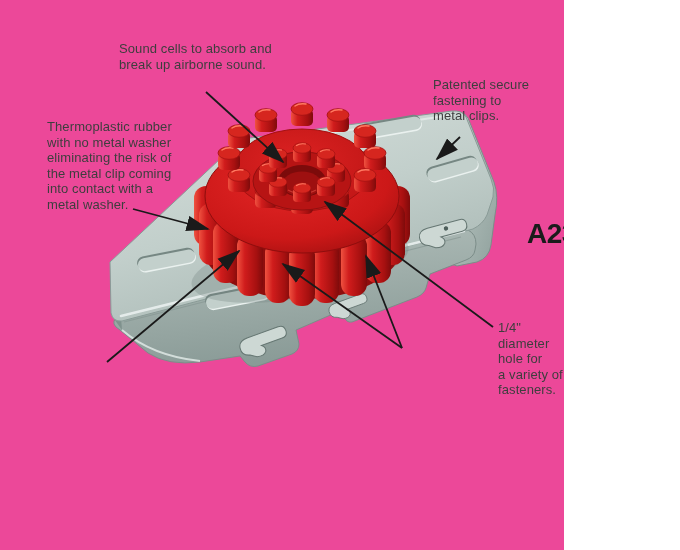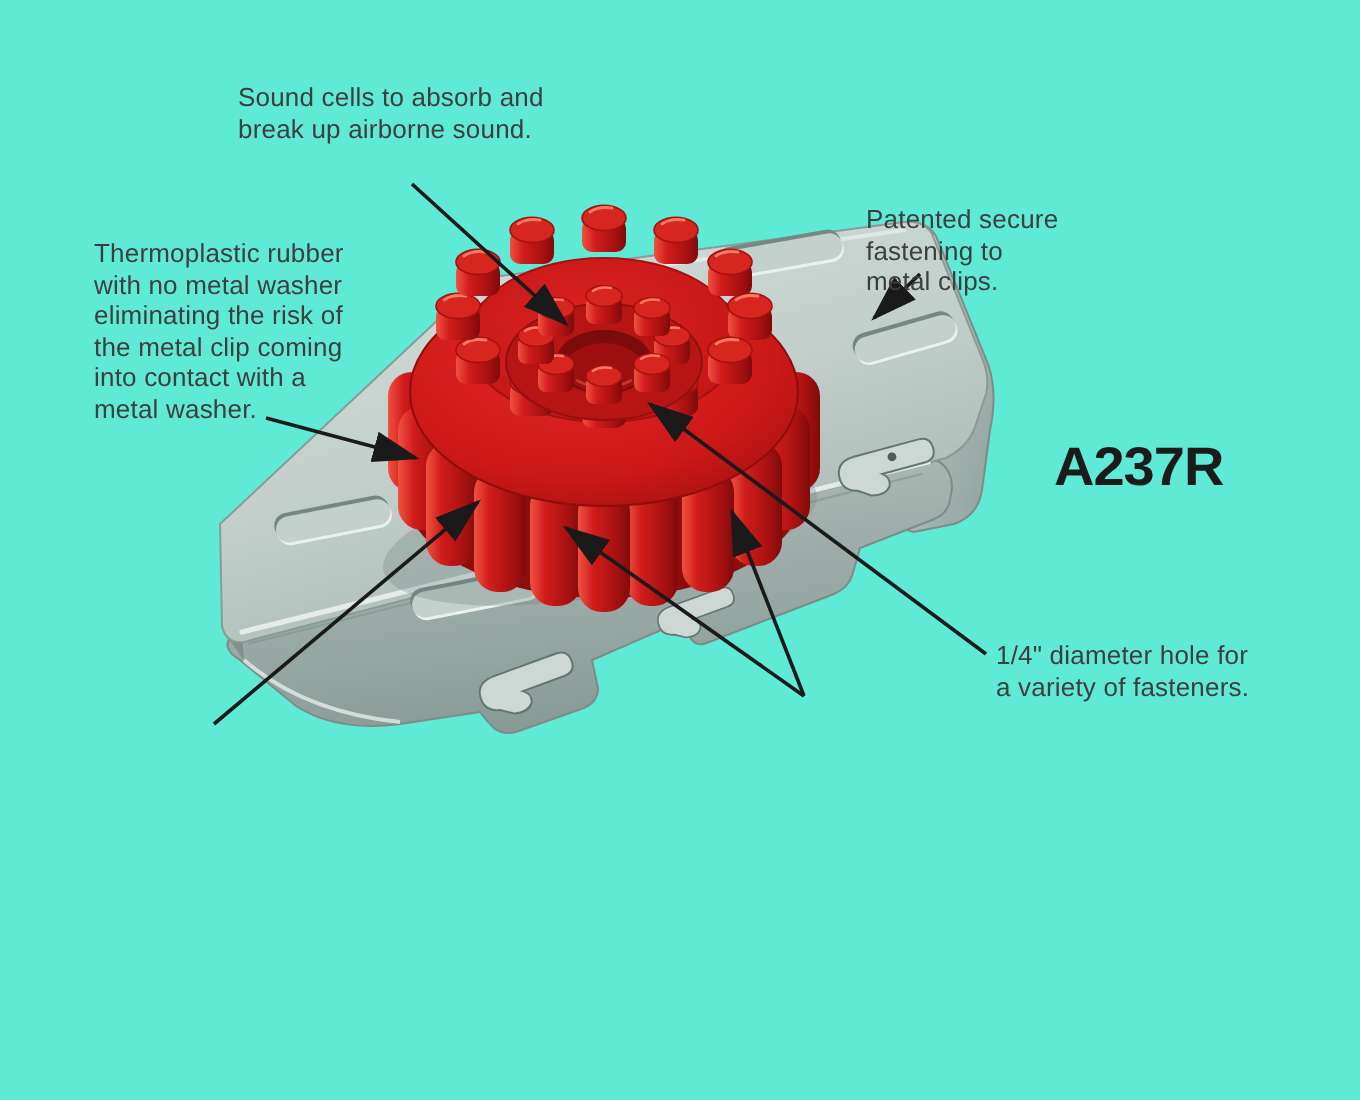--- a/index.html
+++ b/index.html
@@ -1,16 +1,16 @@
 <!DOCTYPE html>
 <html><head>
 <meta charset="utf-8">
 <style>
   html,body{margin:0;padding:0;background:#fff;}
-  #stage{position:relative;width:680px;height:550px;background:#5eead4;overflow:hidden;
+  #stage{position:relative;width:564px;height:550px;background:#ec4899;overflow:hidden;
          font-family:"Liberation Sans","DejaVu Sans",sans-serif;}
   #stage svg{position:absolute;left:0;top:0;}
   .callout{position:absolute;color:#3e3e3e;font-size:13px;line-height:15.6px;
            white-space:pre-line;letter-spacing:0.1px;}
   .model{position:absolute;color:#1b1b1b;font-size:28px;font-weight:bold;
          letter-spacing:-0.5px;transform:scaleY(0.97);}
 </style>
 </head>
 <body>
 
@@ -180,21 +180,21 @@
     <line x1="133" y1="209" x2="208" y2="229" marker-end="url(#ah)"></line>
     <line x1="107" y1="362" x2="239" y2="251" marker-end="url(#ah)"></line>
     <line x1="402" y1="348" x2="283" y2="264" marker-end="url(#ah)"></line>
     <line x1="402" y1="348" x2="366" y2="256" marker-end="url(#ah)"></line>
     <line x1="493" y1="327" x2="325" y2="202" marker-end="url(#ah)"></line>
   </g>
 </svg>
 
 <div class="callout" style="left:119px;top:41px;">Sound cells to absorb and
 break up airborne sound.</div>
-<div class="callout" style="left:433px;top:77px;margin-top:25px;">Patented secure
+<div class="callout" style="left:433px;top:77px;">Patented secure
 fastening to
 metal clips.</div>
 <div class="callout" style="left:47px;top:119px;">Thermoplastic rubber
 with no metal washer
 eliminating the risk of
 the metal clip coming
 into contact with a
 metal washer.</div>
 <div class="callout" style="left:498px;top:320px;">1/4" diameter hole for
 a variety of fasteners.</div>

